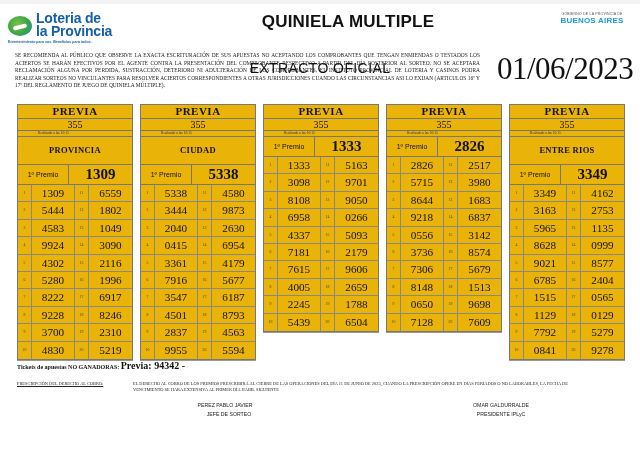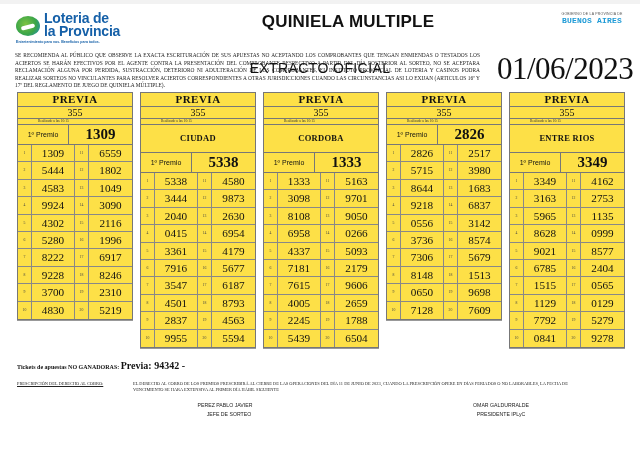--- a/index.html
+++ b/index.html
@@ -1,30 +1,30 @@
 <!DOCTYPE html>
 <html><head>
 <meta charset="utf-8">
 <style>
   html, body { margin:0; padding:0; }
   body { width:640px; height:452px; background:#ffffff; position:relative; overflow:hidden; font-family:"Liberation Serif", serif; color:#111; }
   .topbar { position:absolute; left:0; top:0; width:640px; height:4px; background:#f2f2f2; }
-  .logo { position:absolute; left:14px; top:12px; width:110px; height:36px; }
+  .logo { position:absolute; left:6px; top:12px; width:110px; height:36px; }
   .logo-mark { position:absolute; left:2px; top:4px; width:24px; height:20px; border-radius:50%; background:radial-gradient(circle at 40% 40%, #7cc242 0%, #3aa548 55%, #1d8bc9 100%); }
   .logo-mark:after { content:""; position:absolute; left:5px; top:9px; width:14px; height:4px; background:#fff; border-radius:2px; transform:rotate(-15deg); }
   .logo-text { position:absolute; left:30px; top:0; font-family:"Liberation Sans", sans-serif; color:#1560a8; font-size:14px; line-height:13px; font-weight:bold; letter-spacing:-0.2px; }
   .logo-tag { position:absolute; left:2px; top:28px; font-family:"Liberation Sans", sans-serif; font-size:3.6px; color:#1560a8; white-space:nowrap; font-weight:bold; }
   .title { position:absolute; left:0; width:640px; top:12px; text-align:center; font-family:"Liberation Sans", sans-serif; font-weight:bold; font-size:17px; letter-spacing:0.2px; color:#111;padding-left:28px; }
   .subtitle { position:absolute; left:0; width:640px; top:31px; text-align:center; font-family:"Liberation Sans", sans-serif; font-size:14px; letter-spacing:0.4px; color:#111;margin-top:29px; }
   .ba-logo { position:absolute; left:556px; top:12px; width:72px; text-align:center; }
   .ba-small { font-family:"Liberation Sans", sans-serif; font-size:3.5px; color:#555; letter-spacing:0.2px; }
-  .ba-big { font-family:Liberation Mono, monospace; font-size:8px; color:#1e9ad6; font-weight:bold; letter-spacing:0.2px; line-height:9px; }
+  .ba-big { font-family:Liberation Sans, sans-serif; font-size:8px; color:#1e9ad6; font-weight:bold; letter-spacing:0.2px; line-height:9px; }
   .disclaimer { position:absolute; left:15px; top:52px; width:465px; font-size:5.4px; line-height:7.6px; text-align:justify; text-transform:uppercase; color:#222; }
   .date { position:absolute; left:484px; top:52px; font-size:31px; line-height:34px; color:#111; letter-spacing:-0.5px;margin-left:13px; }
-  .card { position:absolute; top:92px; width:114px; border:1px solid #777; box-shadow:0 1px 0 #999; background:#fde047; }
+  .card { position:absolute; top:104px; width:114px; border:1px solid #777; box-shadow:0 1px 0 #999; background:#eab308; }
   .card .row { border-bottom:1px solid #777; text-align:center; }
   .c-head { font-weight:bold; font-size:11px; height:13px; line-height:13px; letter-spacing:0.5px; }
   .c-num { font-weight:normal; font-size:10px; height:11px; line-height:11px; }
   .c-time { font-size:3.6px; height:5px; line-height:5px; color:#333; }
   .c-prov { font-weight:bold; font-size:8.5px; height:27px; line-height:27px; letter-spacing:0.3px; }
   .c-prem { display:flex; height:19px; }
   .c-prem .lab { width:50px; border-right:1px solid #777; font-family:"Liberation Sans", sans-serif; font-size:7px; line-height:19px; text-align:center; }
   .c-prem .val { flex:1; font-weight:bold; font-size:15px; line-height:19px; text-align:center; }
   .grid { display:grid; grid-template-columns:14px 1fr 14px 1fr; }
   .grid div { height:17.4px; line-height:17.4px; border-bottom:1px solid #888; border-right:1px solid #888; text-align:center; box-sizing:border-box; }
@@ -61,20 +61,21 @@
 </div>
 
 <div class="disclaimer">SE RECOMIENDA AL PÚBLICO QUE OBSERVE LA EXACTA ESCRITURACIÓN DE SUS APUESTAS NO ACEPTANDO LOS COMPROBANTES QUE TENGAN ENMIENDAS O TESTADOS LOS ACIERTOS SE HARÁN EFECTIVOS POR EL AGENTE CONTRA LA PRESENTACIÓN DEL COMPROBANTE RESPECTIVO A PARTIR DEL DÍA POSTERIOR AL SORTEO, NO SE ACEPTARA RECLAMACIÓN ALGUNA POR PERDIDA, SUSTRACCIÓN, DETERIORO NI ADULTERACIÓN DE LOS COMPROBANTES, EL INSTITUTO PROVINCIAL DE LOTERIA Y CASINOS PODRA REALIZAR SORTEOS NO VINCULANTES PARA RESOLVER ACIERTOS CORRESPONDIENTES A OTRAS JURISDICCIONES CUANDO LAS CIRCUNSTANCIAS ASI LO EXIJAN (ARTICULOS 16º Y 17º DEL REGLAMENTO DE JUEGO DE QUINIELA MÚLTIPLE).</div>
 <div class="date">01/06/2023</div>
 
 <div id="cards">
     <div class="card" style="left: 17px;">
       <div class="row c-head">PREVIA</div>
       <div class="row c-num">355</div>
       <div class="row c-time" style="text-align:left;padding-left:20px;">Realizado a las 10:15</div>
+      <div class="row c-prov">PROVINCIA</div>
       <div class="row c-prem">
              <div class="lab">1º Premio</div>
              <div class="val">1309</div>
            </div>
       <div class="grid">
         <div class="pos">1</div>
         <div class="v">1309</div>
         <div class="pos">11</div>
         <div class="v">6559</div>
         <div class="pos">2</div>
@@ -164,21 +165,20 @@
         <div class="pos last">10</div>
         <div class="v last">9955</div>
         <div class="pos last">20</div>
         <div class="v last">5594</div>
       </div>
     </div>
     <div class="card" style="left: 263px;">
       <div class="row c-head">PREVIA</div>
       <div class="row c-num">355</div>
       <div class="row c-time" style="text-align:left;padding-left:20px;">Realizado a las 10:15</div>
-      <div class="row c-prov">CORDOBA</div>
       <div class="row c-prem">
              <div class="lab">1º Premio</div>
              <div class="val">1333</div>
            </div>
       <div class="grid">
         <div class="pos">1</div>
         <div class="v">1333</div>
         <div class="pos">11</div>
         <div class="v">5163</div>
         <div class="pos">2</div>

